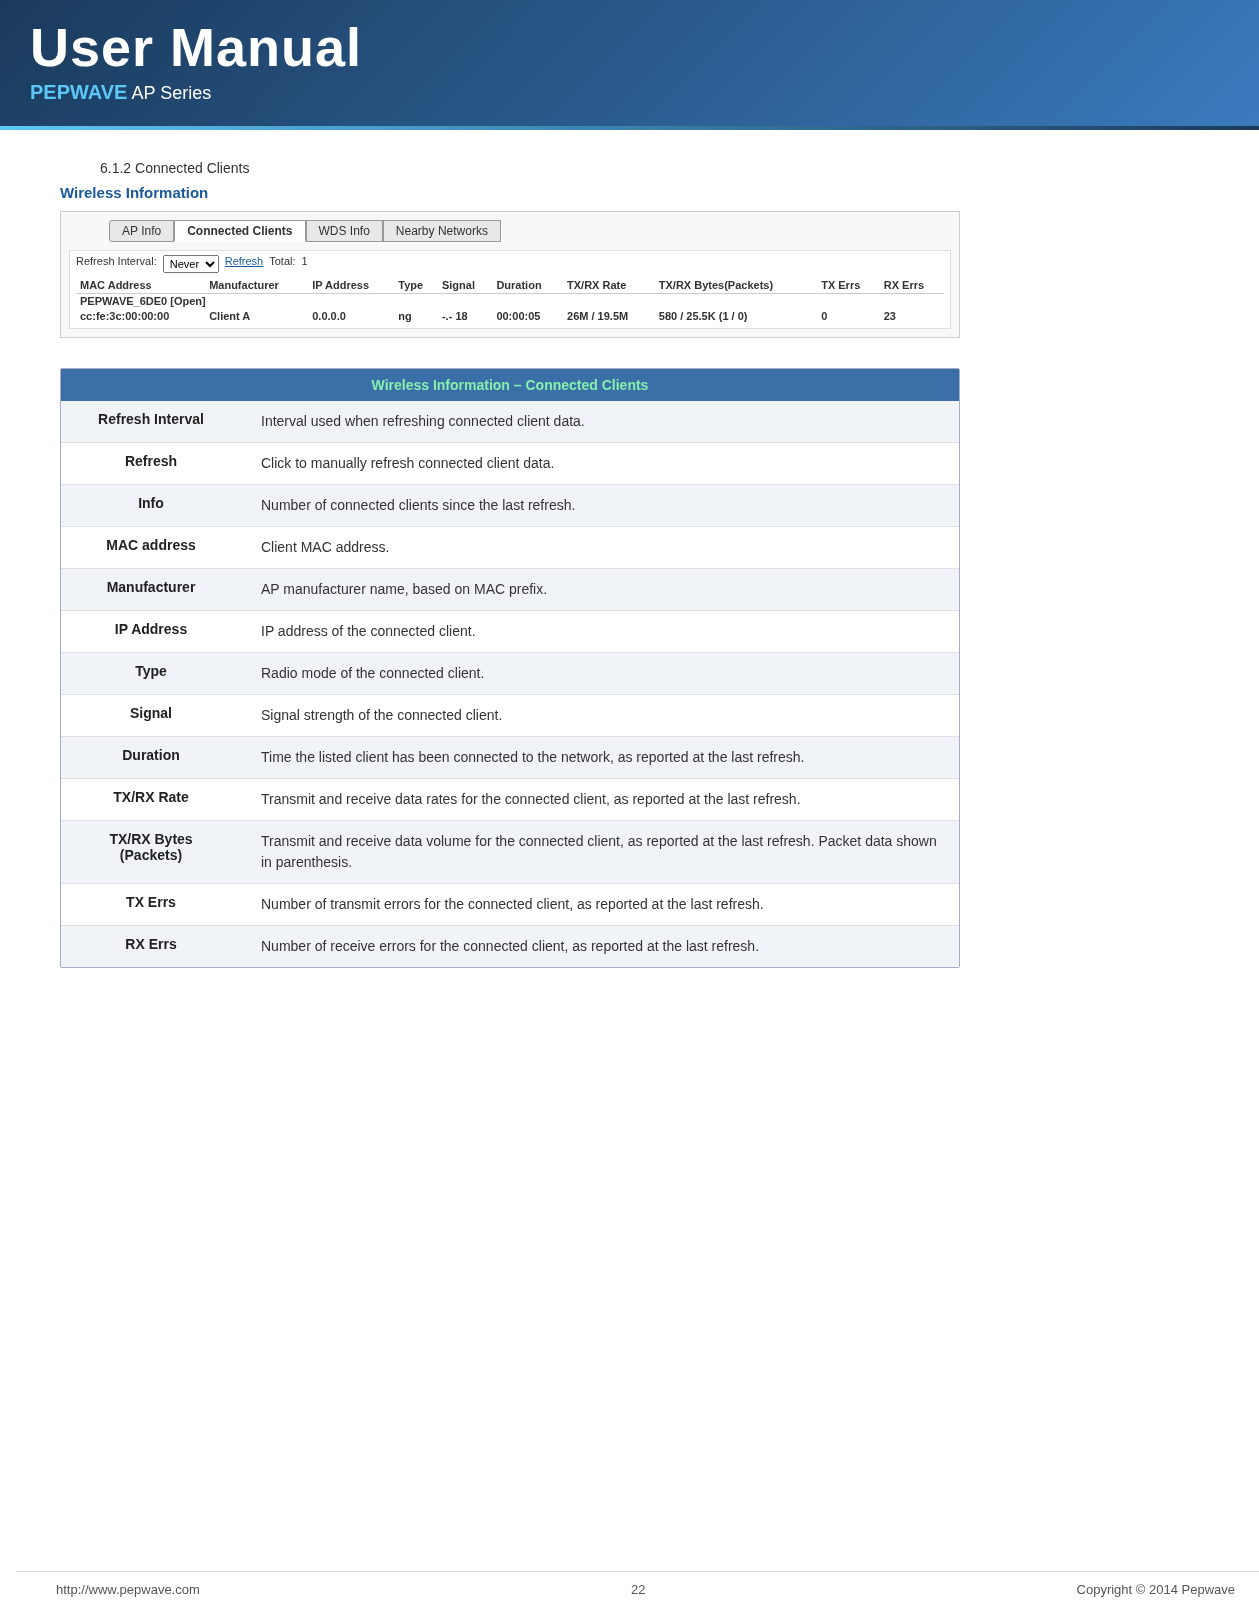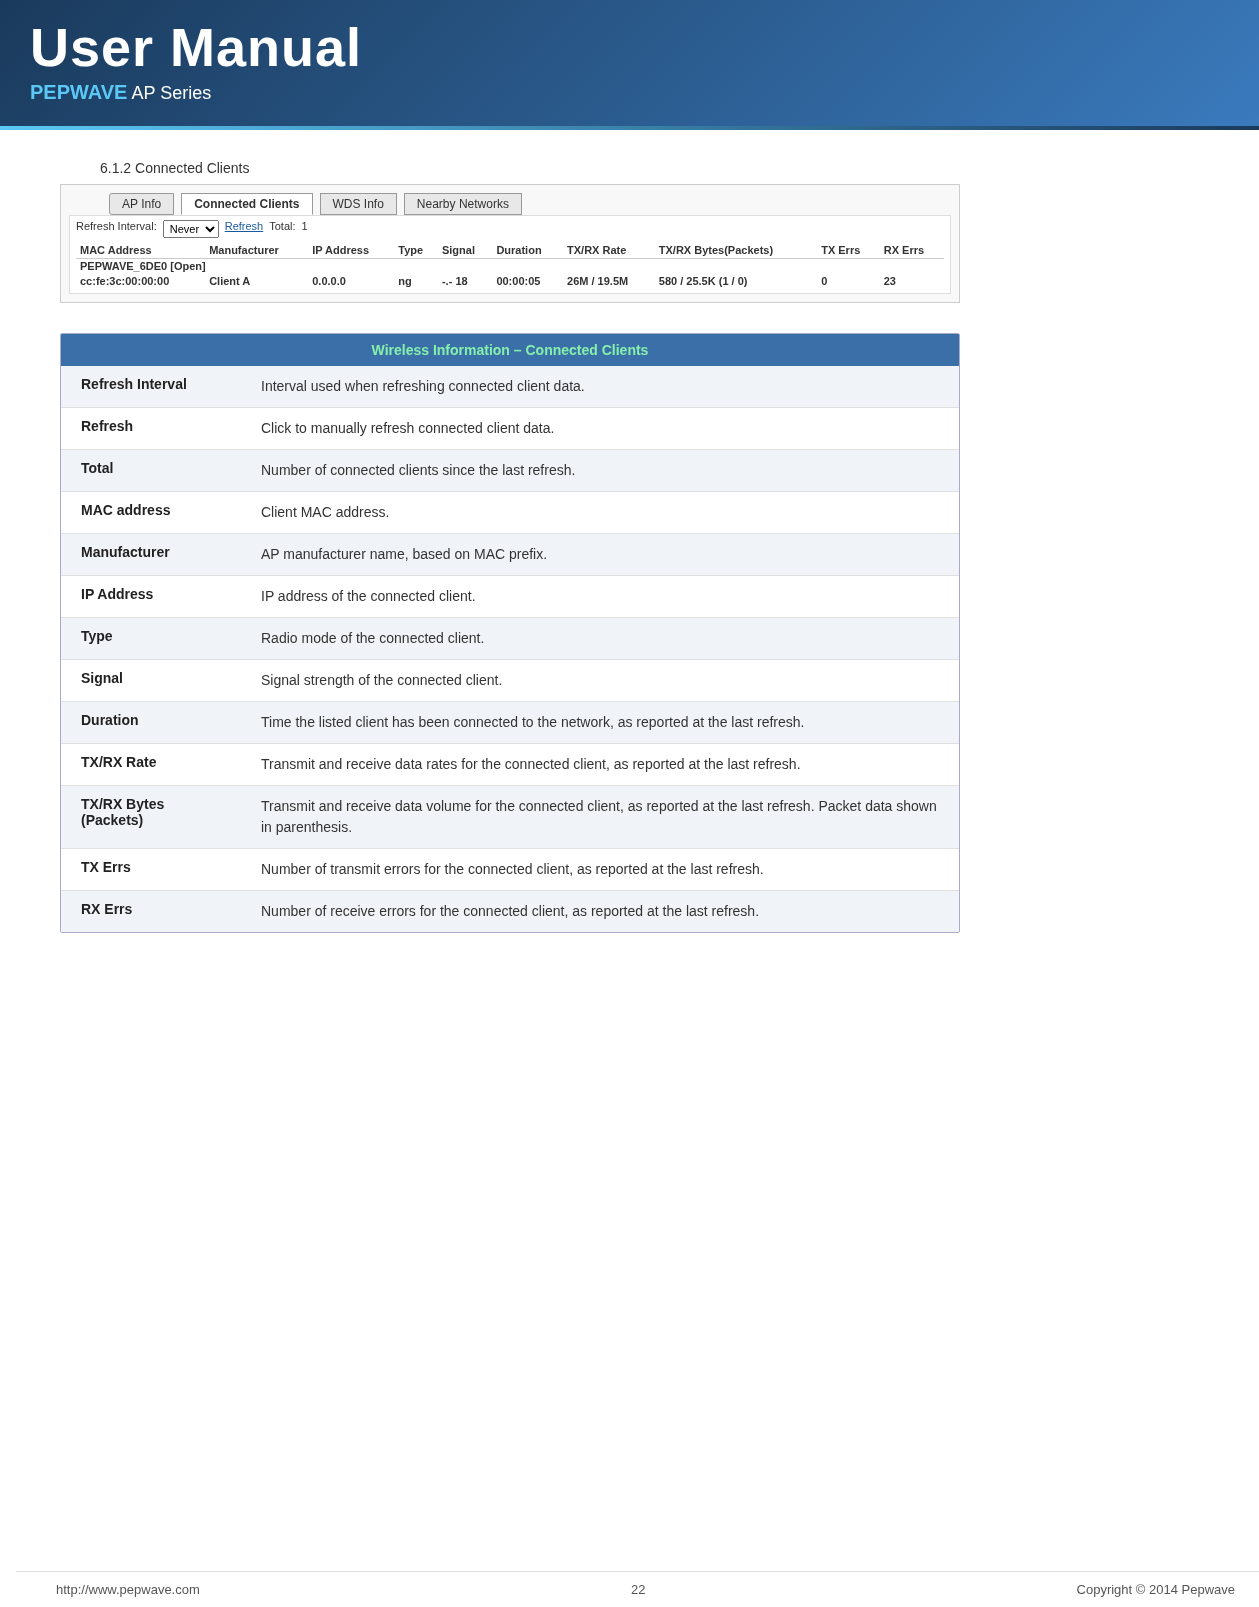--- a/index.html
+++ b/index.html
@@ -69,22 +69,22 @@
       border: 1px solid #ccc;
       background: #f8f8f8;
       padding: 8px;
       margin-bottom: 30px;
       max-width: 900px;
     }
 
     
     .tabs-bar {
       display: flex;
-      gap: 7px;
-      margin-bottom: 0;
+      gap: 0;
+      margin-bottom: 8px;
       padding-left: 40px;
     }
     .tab {
       padding: 3px 12px;
       font-size: 12px;
       border: 1px solid #999;
       background: #e8e8e8;
       cursor: pointer;
       color: #333;
     }
@@ -167,21 +167,21 @@
       border-bottom: none;
     }
     .info-table tr:nth-child(odd) {
       background: #f0f4f8;
     }
     .info-table tr:nth-child(even) {
       background: #fff;
     }
     .info-table td.field-name {
       font-weight: bold;
-      text-align: left;
+      text-align: center;
       padding: 10px 20px 10px 20px;
       width: 180px;
       vertical-align: top;
       color: #222;
     }
     .info-table td.field-desc {
       padding: 10px 20px 10px 20px;
       color: #333;
       line-height: 1.5;
     }
@@ -210,20 +210,21 @@
   <div class="header-subtitle">
     <span class="brand">PEPWAVE</span>
     <span> AP Series</span>
   </div>
 </div>
 <div class="header-bottom-line"></div>
 
 <div class="main-content">
 
   <div class="section-title">6.1.2 Connected Clients</div>
+  <div class="wireless-info-label">Wireless Information</div>
 
   <div class="screenshot-panel">
 
     <div class="tabs-bar">
       <div class="tab">AP Info</div>
       <div class="tab active">Connected Clients</div>
       <div class="tab">WDS Info</div>
       <div class="tab">Nearby Networks</div>
     </div>
 
@@ -279,21 +280,21 @@
       <tbody id="info-table-body">
       <tr>
             <td class="field-name">Refresh Interval</td>
             <td class="field-desc">Interval used when refreshing connected client data.</td>
           </tr>
           <tr>
             <td class="field-name">Refresh</td>
             <td class="field-desc">Click to manually refresh connected client data.</td>
           </tr>
           <tr>
-            <td class="field-name">Total</td>
+            <td class="field-name">Info</td>
             <td class="field-desc">Number of connected clients since the last refresh.</td>
           </tr>
           <tr>
             <td class="field-name">MAC address</td>
             <td class="field-desc">Client MAC address.</td>
           </tr>
           <tr>
             <td class="field-name">Manufacturer</td>
             <td class="field-desc">AP manufacturer name, based on MAC prefix.</td>
           </tr>

